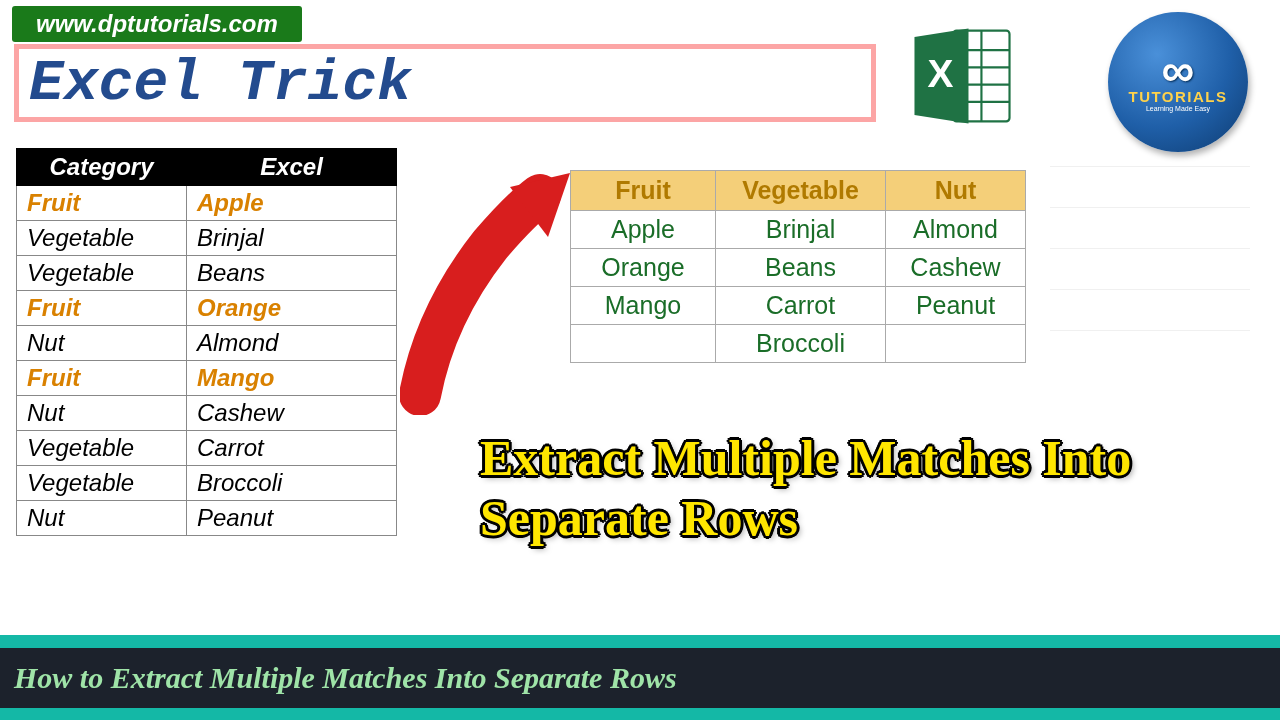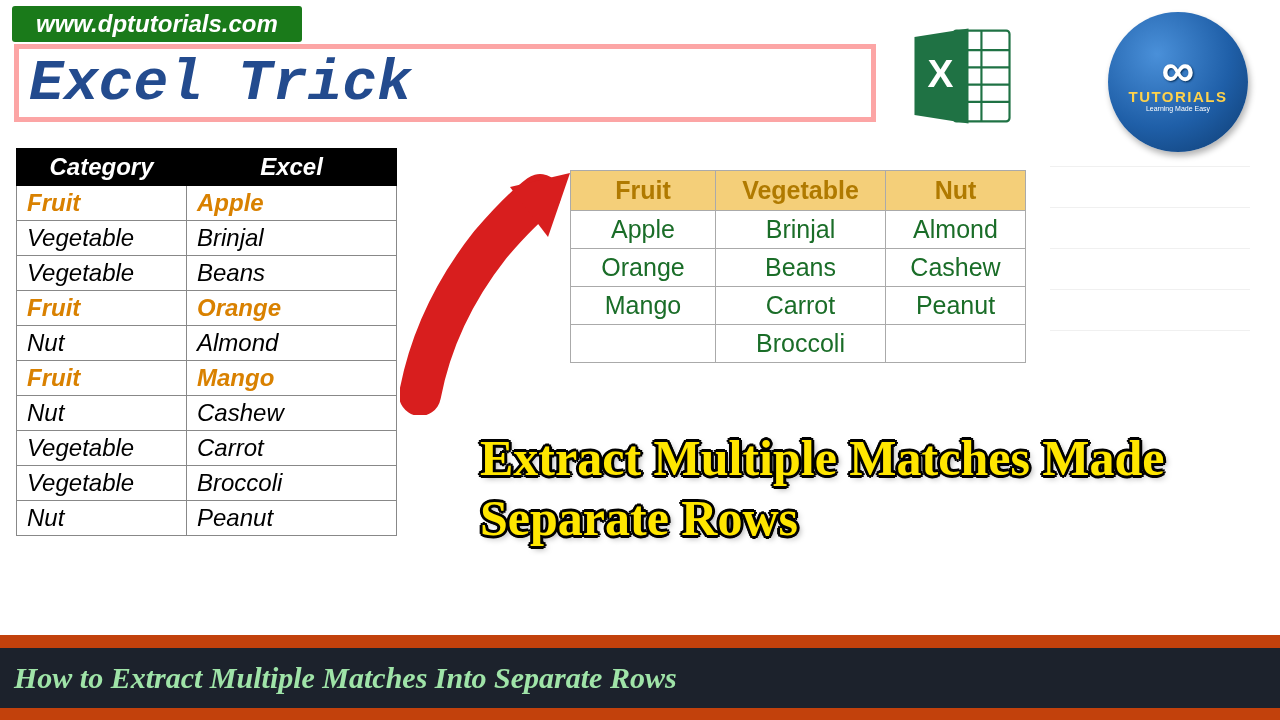--- a/index.html
+++ b/index.html
@@ -175,21 +175,21 @@
     3px 3px 6px rgba(0,0,0,0.4);
 }
 
 
 .footer {
   position: absolute;
   bottom: 0;
   left: 0;
   width: 100%;
   height: 85px;
-  background: #c2410c;
+  background: #14b8a6;
 }
 .footer-inner {
   height: 60px;
   margin-top: 13px;
   background: #1c222c;
   color: #9fe4a8;
   font-family: Georgia, serif;
   font-size: 30px;
   font-weight: bold;
   font-style: italic;
@@ -322,17 +322,17 @@
         <td>Peanut</td>
       </tr>
       <tr>
         <td></td>
         <td>Broccoli</td>
         <td></td>
       </tr>
     </tbody>
 </table>
 
-<div class="subtitle">Extract Multiple Matches Made Separate Rows</div>
+<div class="subtitle">Extract Multiple Matches Into Separate Rows</div>
 
 <div class="footer">
   <div class="footer-inner">How to Extract Multiple Matches Into Separate Rows</div>
 </div>
 
 </body></html>

